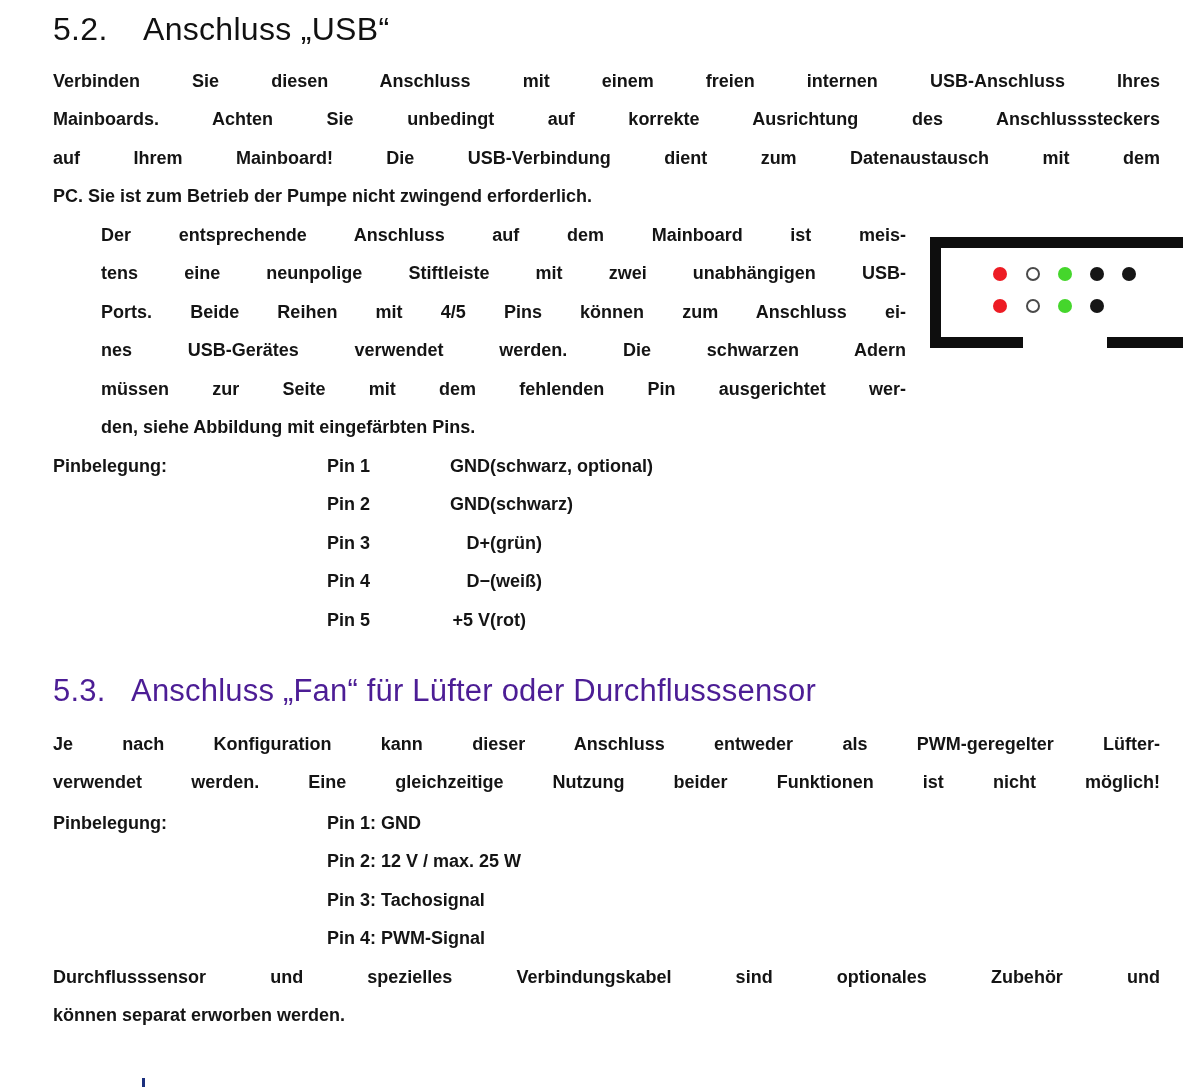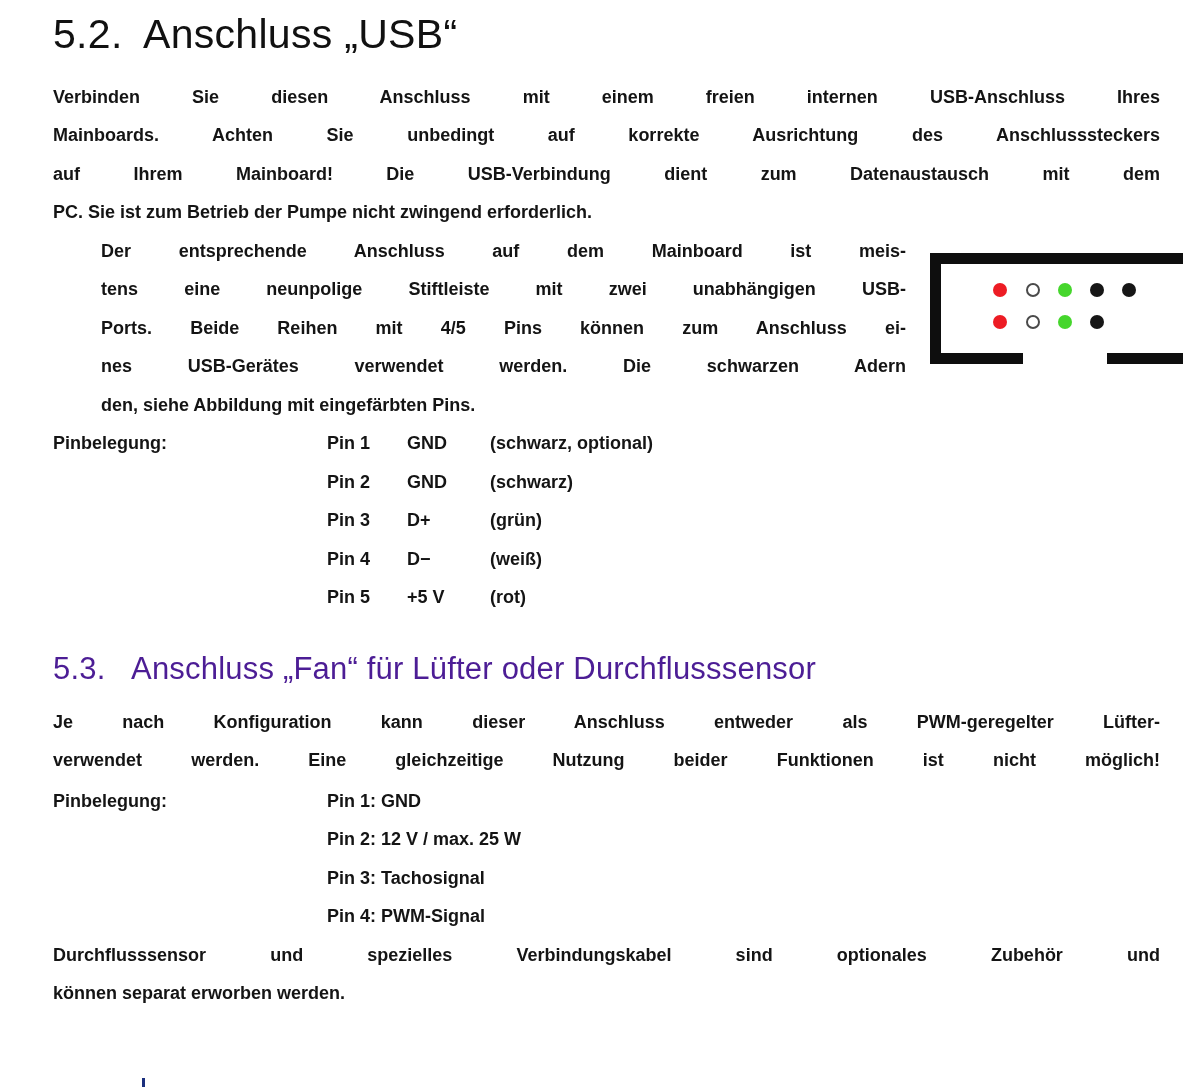--- a/index.html
+++ b/index.html
@@ -8,41 +8,41 @@
     font-family: "Liberation Sans", sans-serif;
     color: #141414;
     -webkit-font-smoothing: antialiased;
   }
   .page {
     position: relative; box-sizing: border-box;
     width: 1183px; height: 1087px;
     padding: 10px 23px 0 53px;
   }
   
-  .h-main { display: flex; font-size: 41px; font-weight: 400; letter-spacing: 0.3px;
-            margin: 2px 0 20px 0; line-height: 1.12; color: #111; }
+  .h-main { display: flex; font-size: 32px; font-weight: 400; letter-spacing: 0.3px;
+            margin: 2px 0 14px 0; line-height: 1.12; color: #111; }
   .h-main .num { width: 90px; flex: 0 0 auto; }
   .h-sub  { display: flex; font-size: 31px; font-weight: 400; letter-spacing: 0.2px;
             margin: 34px 0 16px 0; line-height: 1.15; color: #4c1d95; }
   .h-sub .num { width: 78px; flex: 0 0 auto; }
   
   .txt { font-size: 18px; line-height: 38.5px; font-weight: 700; }
   .jline { text-align: justify; text-align-last: justify; }
   .lline { text-align: left; text-align-last: left; }
   
   .wrap-section { position: relative; margin-left: 48px; }
   .wrap-col { width: 805px; }
   .figure { position: absolute; left: 829px; top: 21px; width: 266px; height: 111px; }
   
   .pinlist { display: flex; margin: 0; gap: 35px; }
   .pin-label-col { width: 239px; flex: 0 0 auto; }
   .pin-rows { flex: 1 1 auto; }
   .pin-row { display: flex; }
   .pin-no { width: 80px; flex: 0 0 auto; }
-  .pin-sig { width: 83px; flex: 0 0 auto; }
+  .pin-sig { width: 83px; flex: 0 0 auto; text-align: right; }
   .pinlist-fan { margin-top: 2px; }
   
   .next-frag { position: absolute; left: 142px; top: 1078px; width: 3px; height: 9px; }
 </style>
 </head>
 <body>
 
 <div class="page">
 
   <div class="h-main">
@@ -56,20 +56,21 @@
     <div class="jline">auf Ihrem Mainboard! Die USB-Verbindung dient zum Datenaustausch mit dem</div>
     <div class="lline">PC. Sie ist zum Betrieb der Pumpe nicht zwingend erforderlich.</div>
   </div>
 
   <div class="wrap-section">
     <div class="txt wrap-col">
       <div class="jline">Der entsprechende Anschluss auf dem Mainboard ist meis-</div>
       <div class="jline">tens eine neunpolige Stiftleiste mit zwei unabhängigen USB-</div>
       <div class="jline">Ports. Beide Reihen mit 4/5 Pins können zum Anschluss ei-</div>
       <div class="jline">nes USB-Gerätes verwendet werden. Die schwarzen Adern</div>
+      <div class="jline">müssen zur Seite mit dem fehlenden Pin ausgerichtet wer-</div>
       <div class="lline">den, siehe Abbildung mit eingefärbten Pins.</div>
     </div>
 
     <svg class="figure" viewBox="0 0 266 111" width="266" height="111" xmlns="http://www.w3.org/2000/svg">
       <g fill="#0e0e0e">
         <rect x="0" y="0" width="266" height="11"></rect>
         <rect x="0" y="0" width="11" height="111"></rect>
         <rect x="255" y="0" width="11" height="111"></rect>
         <rect x="0" y="100" width="93" height="11"></rect>
         <rect x="177" y="100" width="89" height="11"></rect>

